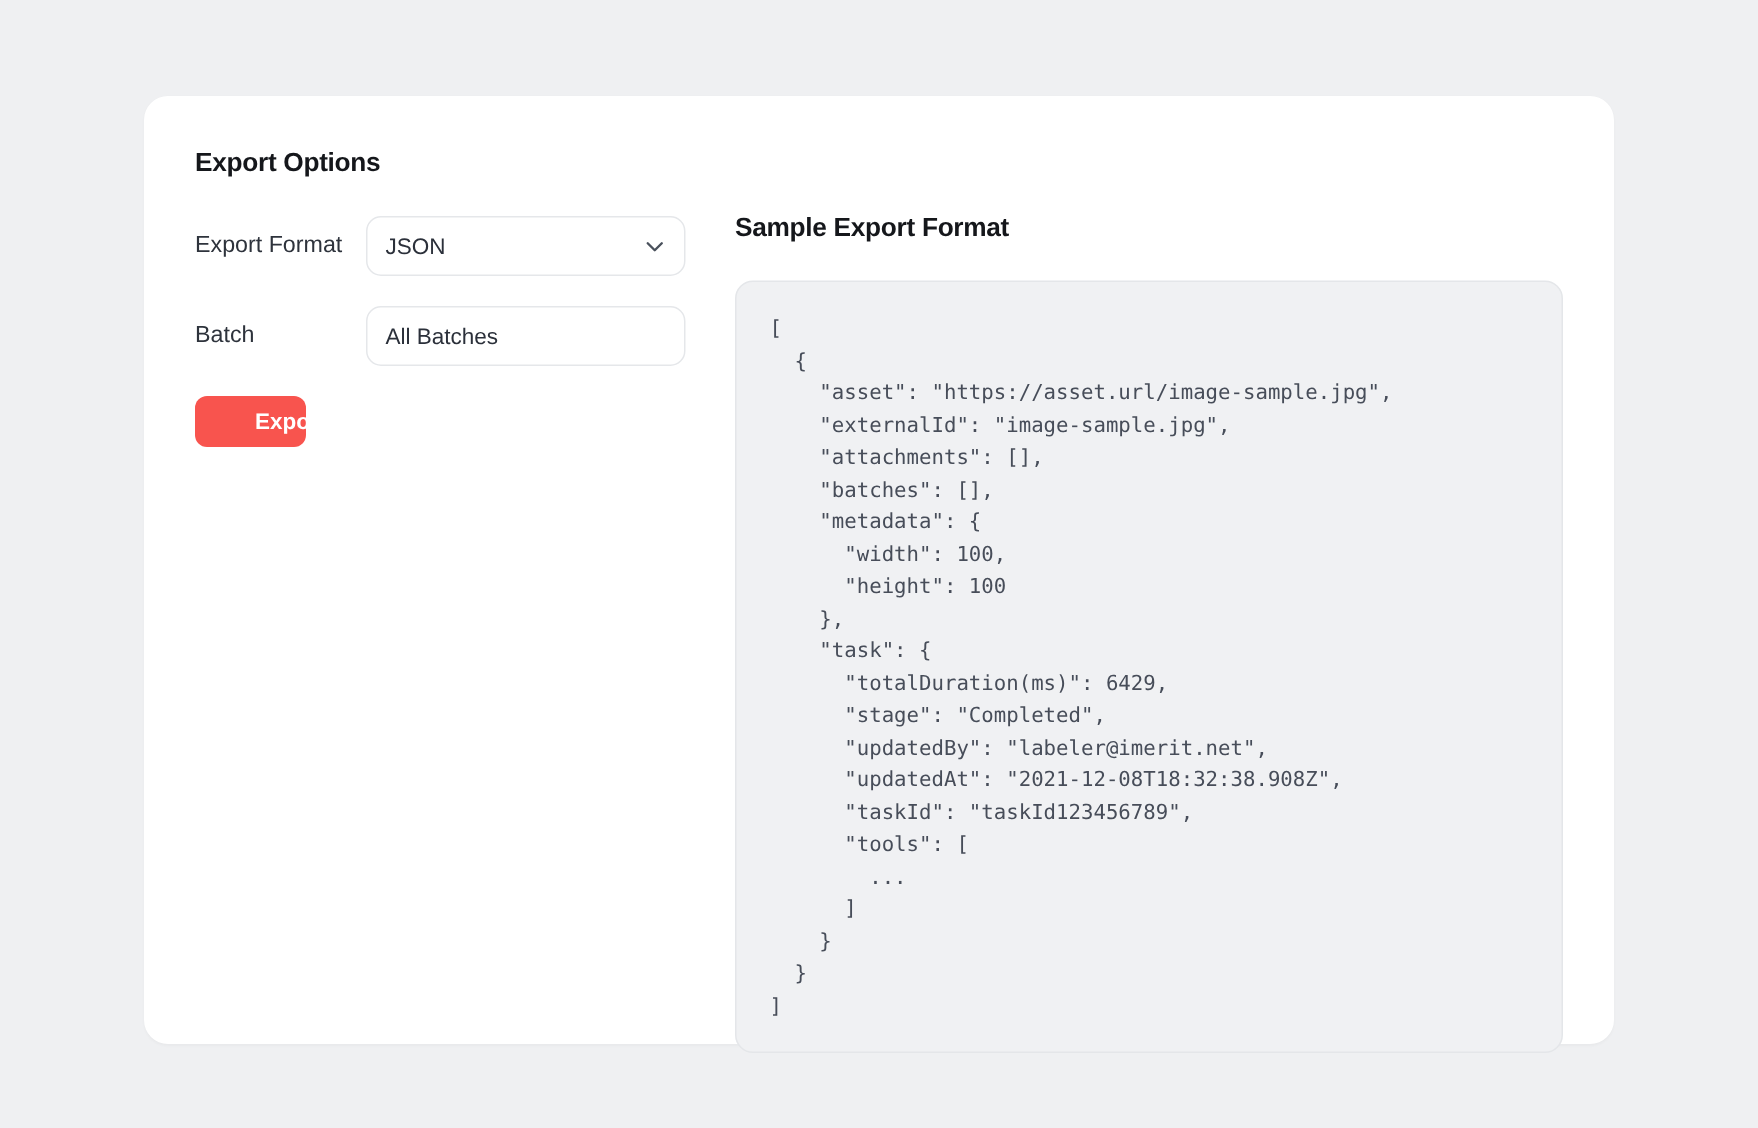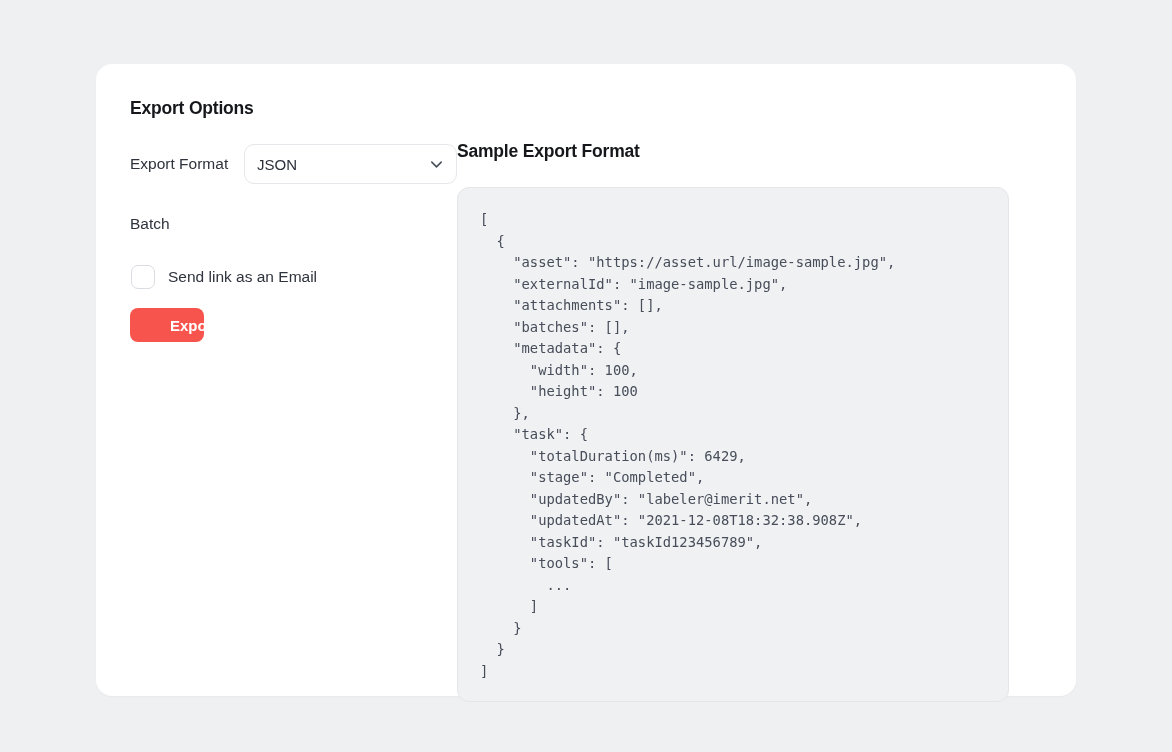--- a/index.html
+++ b/index.html
@@ -12,20 +12,21 @@
   }
   .card {
     position: absolute;
     left: 96px; top: 64px;
     width: 980px; height: 632px;
     background: #FFFFFF;
     border-radius: 16px;
     box-shadow: 0 1px 2px rgba(20,24,31,0.03);
     padding: 34px 34px 37px 34px;
     display: flex;
+    gap: 33px;
   }
   .pane-left { width: 327px; flex: 0 0 327px; }
   .pane-right { flex: 1; min-width: 0; margin-top: 43px; }
   h2.section-title {
     font-size: 17.5px;
     font-weight: 700;
     letter-spacing: -0.2px;
     color: #15171B;
     height: 20px;
     line-height: 20px;
@@ -147,27 +148,26 @@
           <svg width="15" height="15" viewBox="0 0 16 16">
               <path d="M3 5.5l5 5 5-5" fill="none" stroke="#4A515C" stroke-width="1.7" stroke-linecap="round" stroke-linejoin="round"></path>
             </svg>
         </span>
       </div>
     </div>
 
 
     <div class="form-row">
       <div class="form-label">Batch</div>
+      <div class="field">
+        <span>All Batches</span>
+      </div>
     </div>
 
 
-    <div class="checkbox-row">
-      <span class="checkbox"></span>
-      <span>Send link as an Email</span>
-    </div>
 
     <button class="export-btn">Export</button>
   </div>
 
   <div class="pane-right">
     <h2 class="section-title">Sample Export Format</h2>
     <div class="code-panel">
       <pre class="code">[
   {
     "asset": "https://asset.url/image-sample.jpg",

